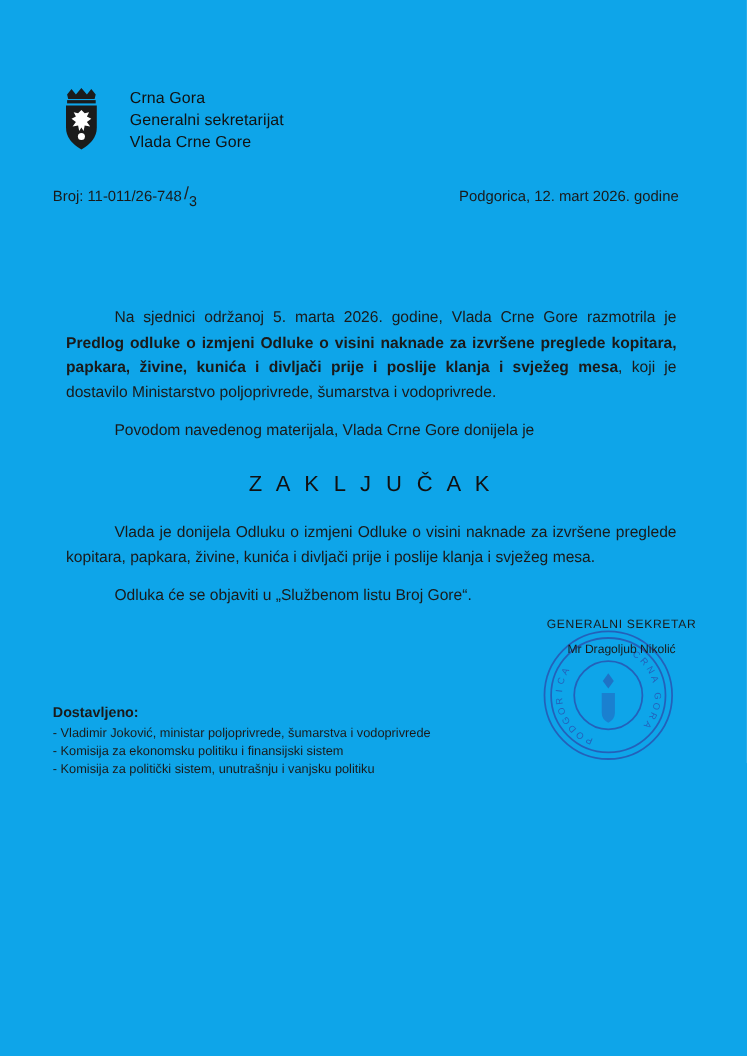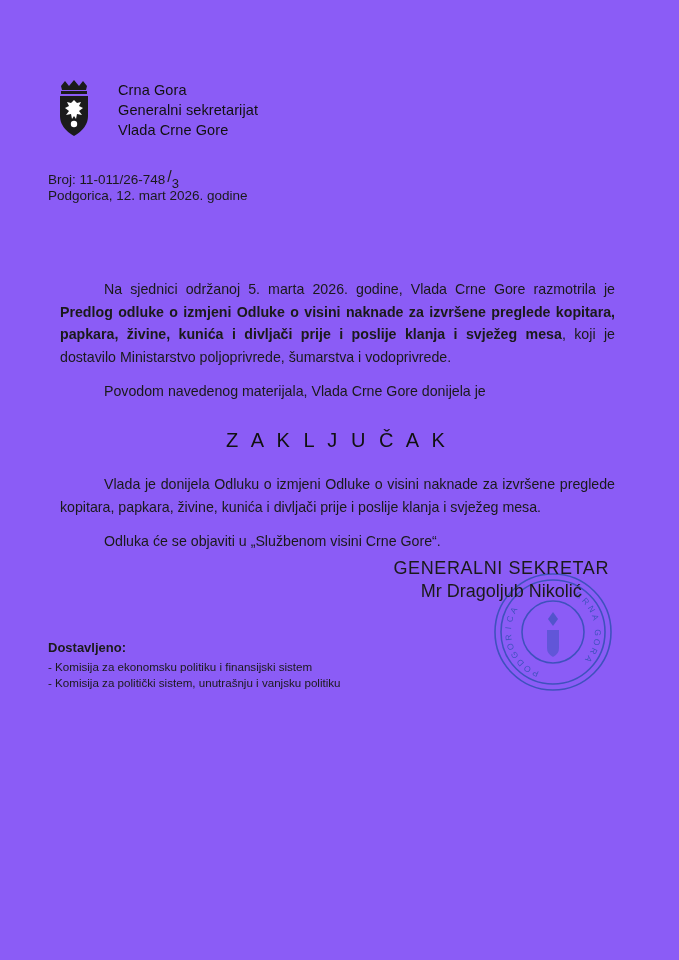--- a/index.html
+++ b/index.html
@@ -12,21 +12,21 @@
     height: 960px;
     position: relative;
     font-family: "Liberation Sans", sans-serif;
     color: #1a1a1a;
     overflow: hidden;
   }
 
   .page {
     position: absolute;
     inset: 0;
-    background: #8b5cf6;
+    background: #0ea5e9;
   }
 
   
   .header {
     position: absolute;
     top: 78px;
     left: 48px;
     right: 48px;
     display: flex;
     align-items: flex-start;
@@ -52,21 +52,20 @@
   
   .meta {
     position: absolute;
     top: 170px;
     left: 48px;
     right: 48px;
     display: flex;
     justify-content: space-between;
     align-items: baseline;
     font-size: 13.5px;
-    flex-direction: column;
   }
   .meta .number {
     position: relative;
     white-space: nowrap;
   }
   .meta .frac {
     display: inline-block;
     position: relative;
     margin-left: 2px;
     font-size: 13px;
@@ -109,23 +108,23 @@
     margin: 26px 0 22px 0 !important;
     color: #111;
   }
 
   .para-gap { margin-top: 2px !important; }
 
   
   .signature {
     position: absolute;
     top: 558px;
-    right: 70px;
+    right: 46px;
     text-align: center;
-    font-size: 18px;
+    font-size: 11px;
     line-height: 21px;
     z-index: 3;
   }
   .signature .role { letter-spacing: 0.6px; }
   .signature .name { margin-top: 2px; }
 
   
   .stamp {
     position: absolute;
     top: 568px;
@@ -194,21 +193,21 @@
     <div class="place">Podgorica, 12. mart 2026. godine</div>
   </div>
 
   <div class="body-text">
     <p class="indent"><span>Na sjednici održanoj 5. marta 2026. godine, Vlada Crne Gore razmotrila je </span><span class="b">Predlog odluke o izmjeni Odluke o visini naknade za izvršene preglede kopitara, papkara, živine, kunića i divljači prije i poslije klanja i svježeg mesa</span><span>, koji je dostavilo Ministarstvo poljoprivrede, šumarstva i vodoprivrede.</span></p>
     <p class="indent para-gap">Povodom navedenog materijala, Vlada Crne Gore donijela je</p>
 
     <p class="title-zakljucak">Z A K L J U Č A K</p>
 
     <p class="indent">Vlada je donijela Odluku o izmjeni Odluke o visini naknade za izvršene preglede kopitara, papkara, živine, kunića i divljači prije i poslije klanja i svježeg mesa.</p>
-    <p class="indent para-gap">Odluka će se objaviti u „Službenom visini Crne Gore“.</p>
+    <p class="indent para-gap">Odluka će se objaviti u „Službenom listu Broj Gore“.</p>
   </div>
 
   <div class="stamp">
     <svg width="128" height="128" viewBox="0 0 128 128" xmlns="http://www.w3.org/2000/svg">
       <g fill="none" stroke="#2a4fae" stroke-width="1.6">
         <circle cx="64" cy="64" r="58"></circle>
         <circle cx="64" cy="64" r="52"></circle>
         <circle cx="64" cy="64" r="31"></circle>
       </g>
       <g fill="#2a4fae">
@@ -238,18 +237,19 @@
   </div>
 
   <div class="signature">
     <div class="role">GENERALNI SEKRETAR</div>
     <div class="name">Mr Dragoljub Nikolić</div>
   </div>
 
   <div class="dostavljeno">
     <div class="dt">Dostavljeno:</div>
     <ul>
+      <li>- Vladimir Joković, ministar poljoprivrede, šumarstva i vodoprivrede</li>
       <li>- Komisija za ekonomsku politiku i finansijski sistem</li>
       <li>- Komisija za politički sistem, unutrašnju i vanjsku politiku</li>
     </ul>
   </div>
 
 </div>
 
 </body></html>

